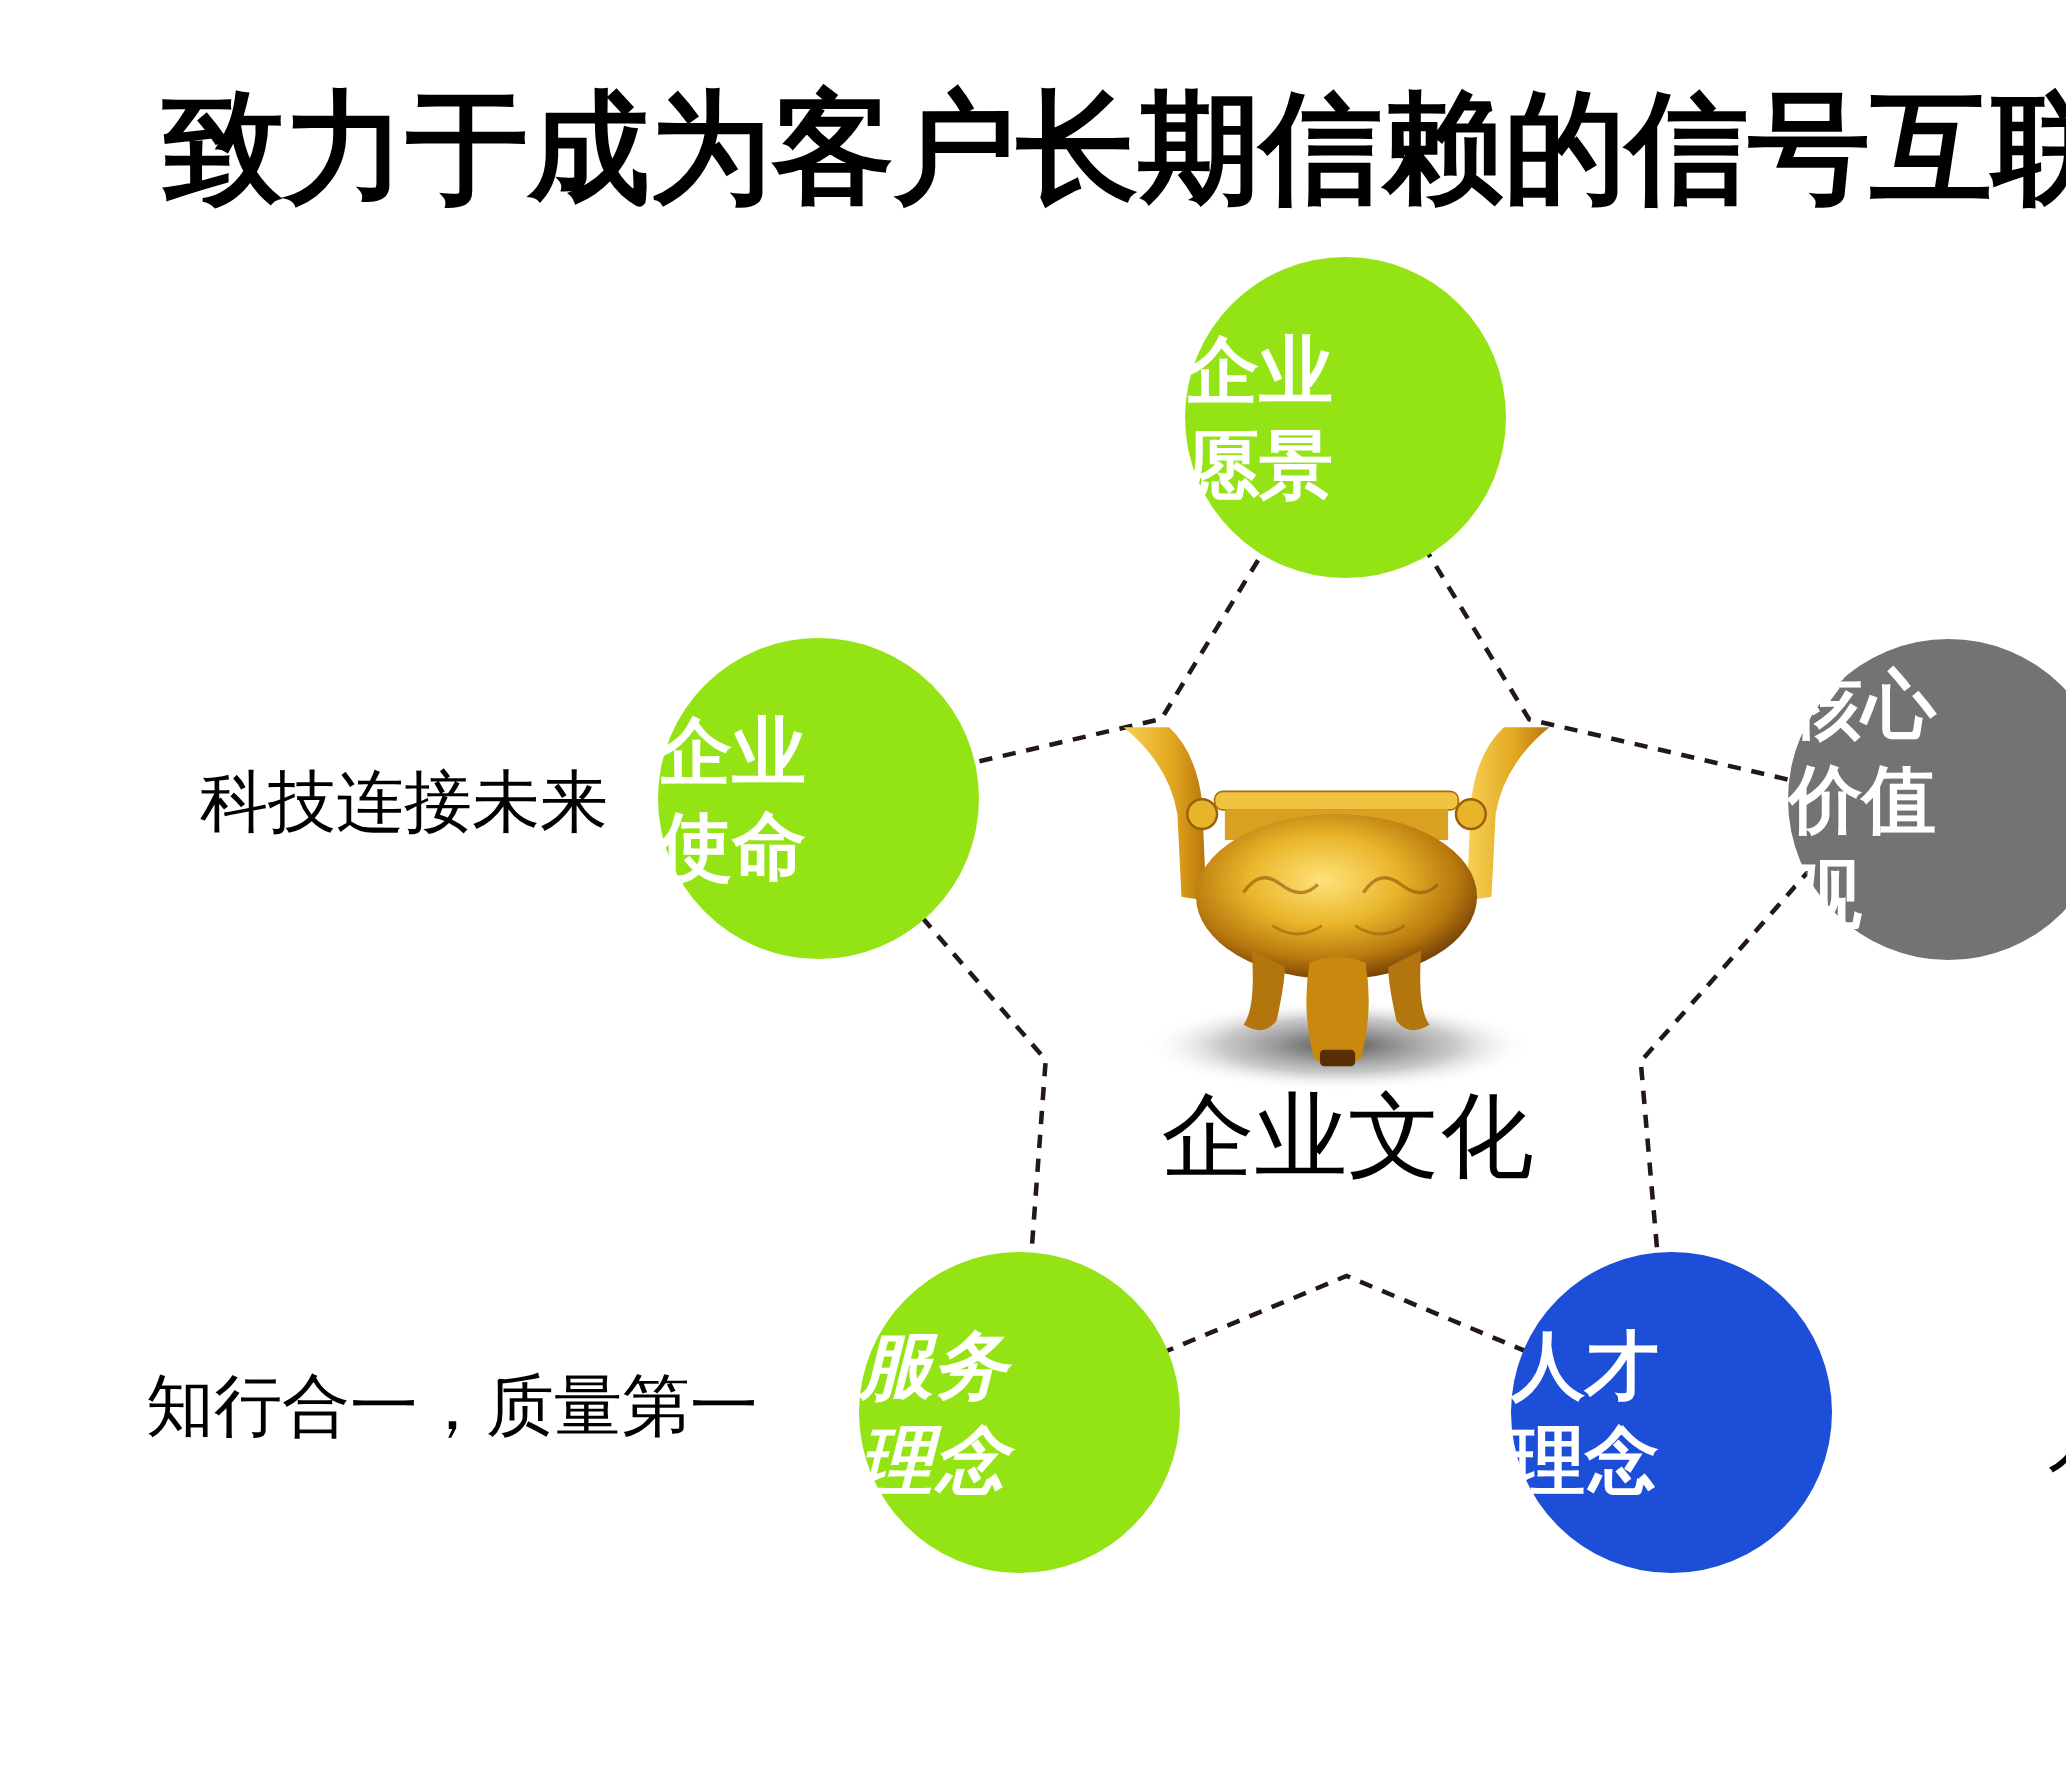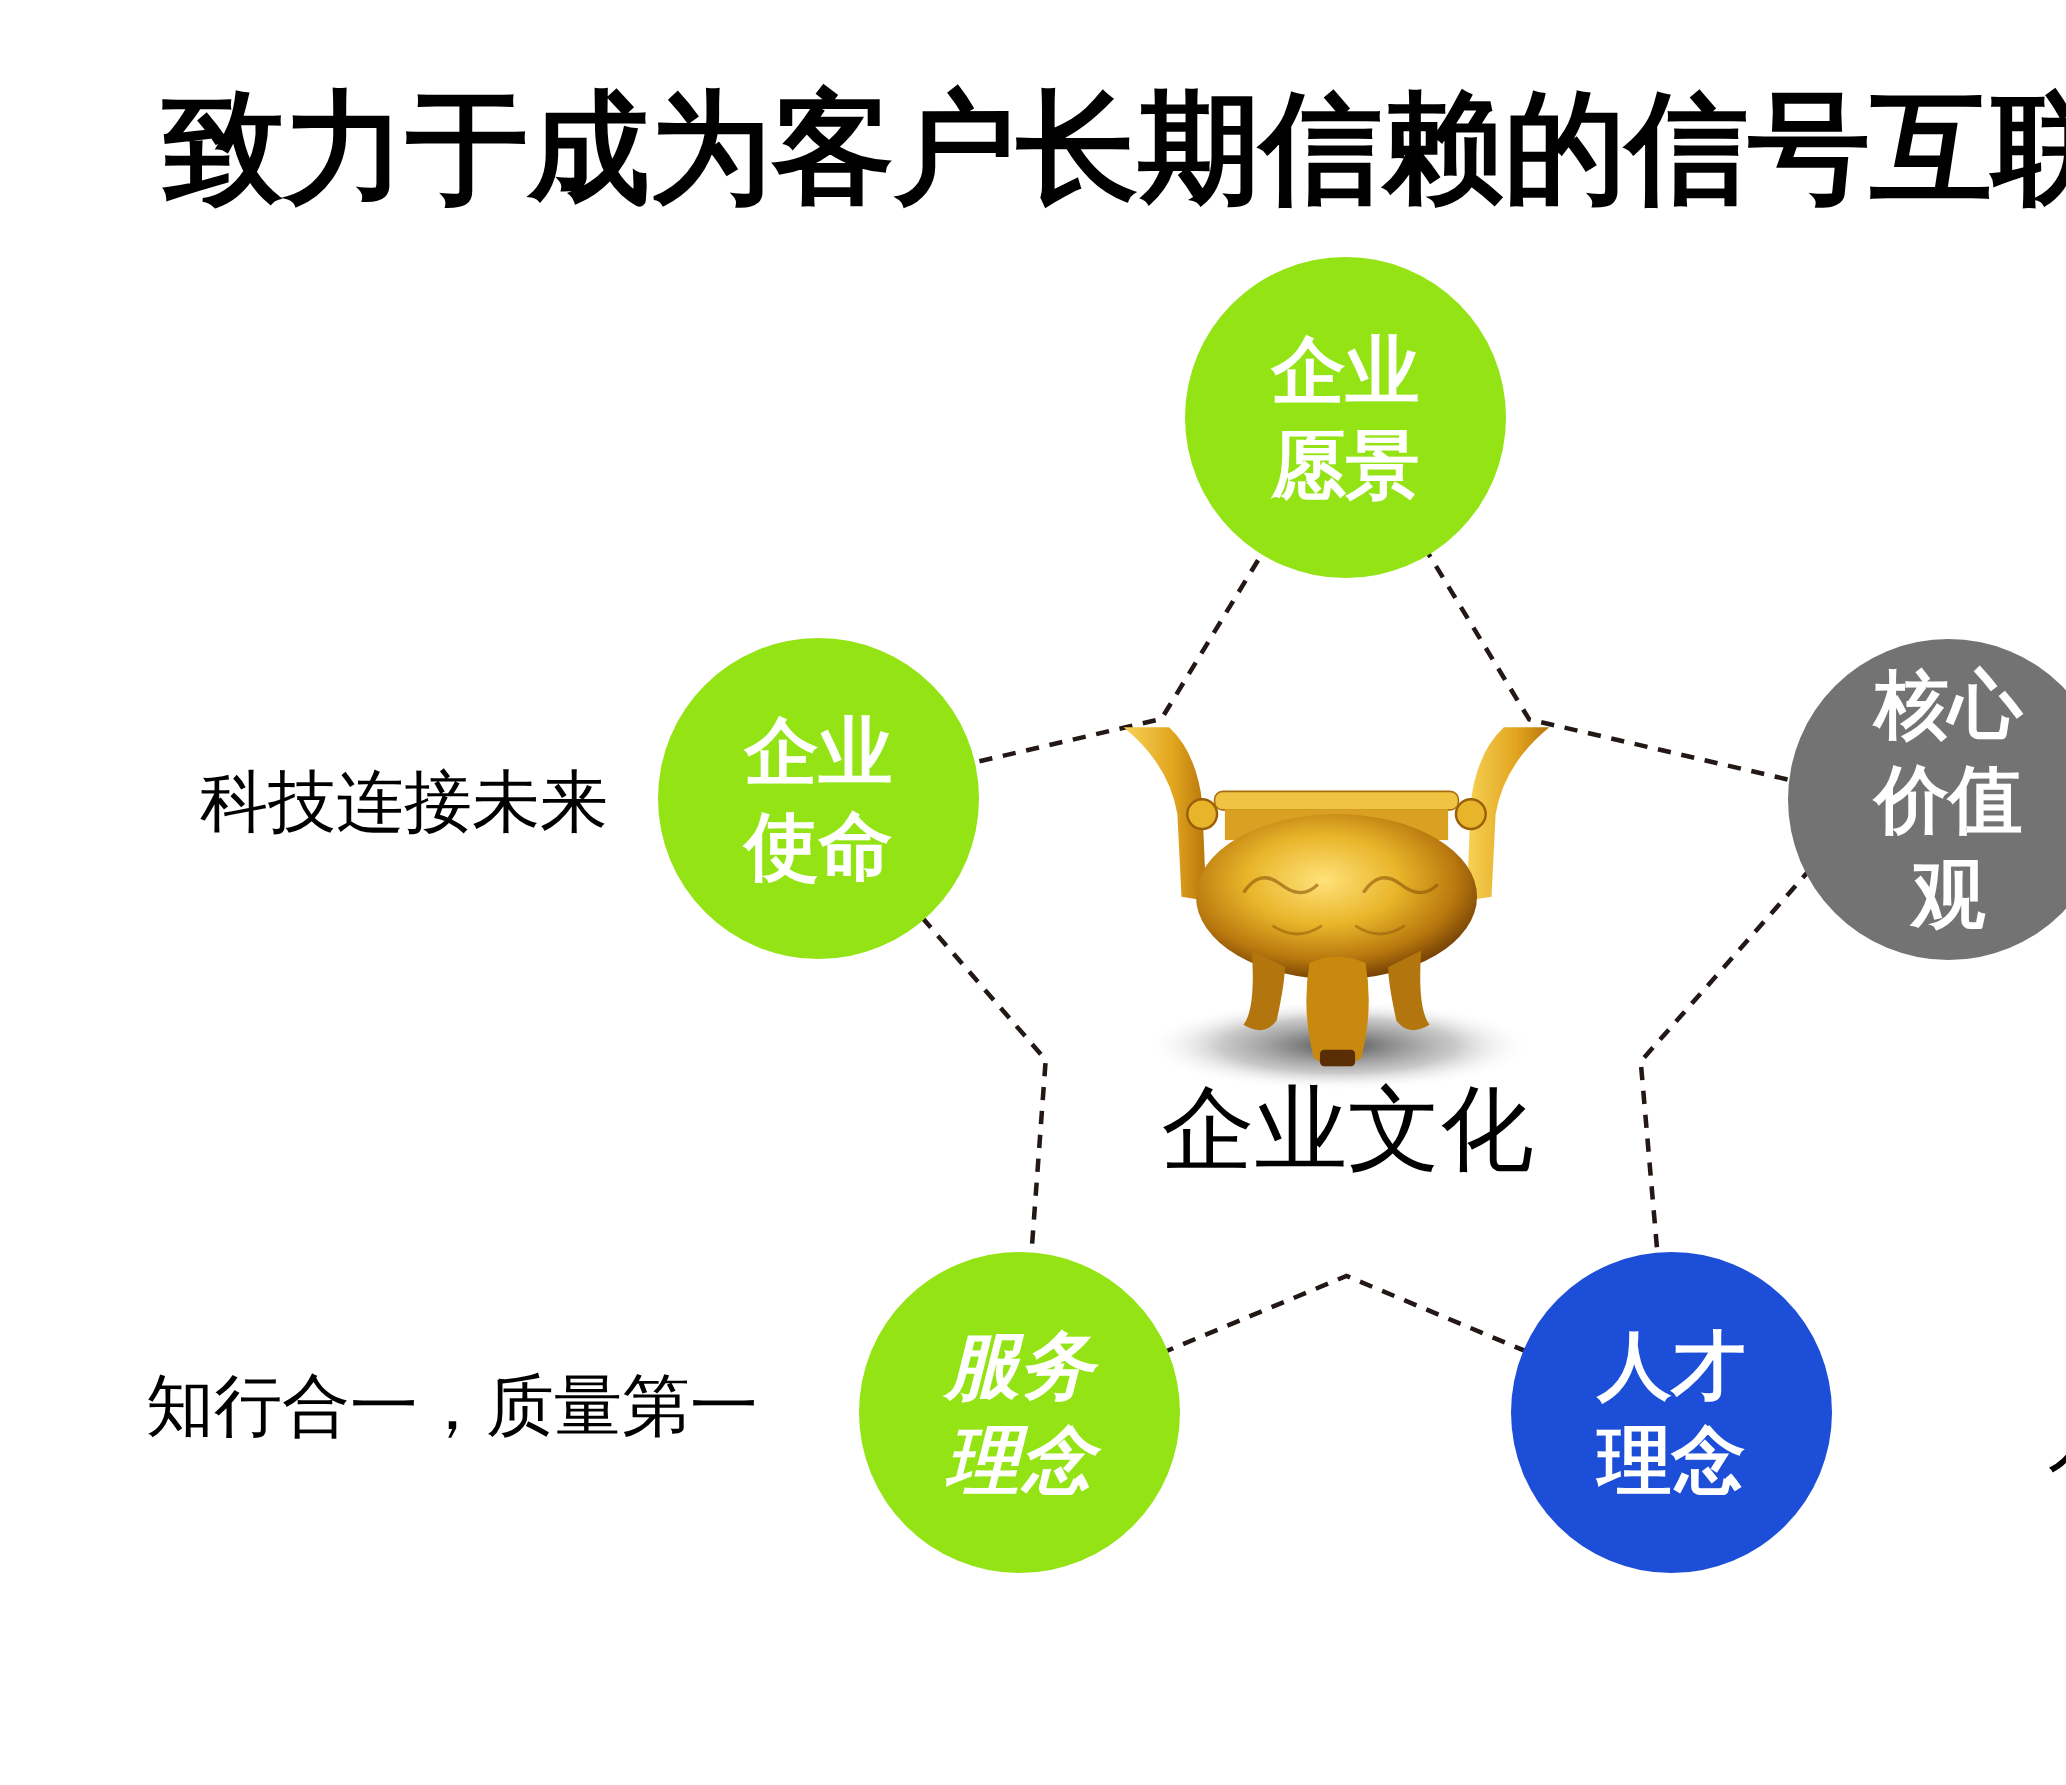--- a/index.html
+++ b/index.html
@@ -32,21 +32,21 @@
     width: 3174px;
     height: 1785px;
   }
   .node {
     position: absolute;
     width: 321px;
     height: 321px;
     border-radius: 50%;
     display: flex;
     flex-direction: column;
-    align-items: center;
+    align-items: flex-start;
     justify-content: center;
     color: #ffffff;
     font-weight: bold;
     font-size: 74px;
     line-height: 95px;
     text-align: center;
   }
   .node span { display: block; white-space: nowrap; }
   .desc {
     position: absolute;
@@ -54,21 +54,21 @@
     line-height: 83px;
     color: #000000;
     white-space: nowrap;
   }
   .center-label {
     position: absolute;
     left: 1116px;
     top: 1083px;
     width: 463px;
     text-align: center;
-    font-family: Liberation Mono, monospace;
+    font-family: Liberation Serif, serif;
     font-size: 93px;
     line-height: 107px;
     color: #000000;
     white-space: nowrap;
   }
   .urn {
     position: absolute;
     left: 1107px;
     top: 719px;
     width: 459px;

